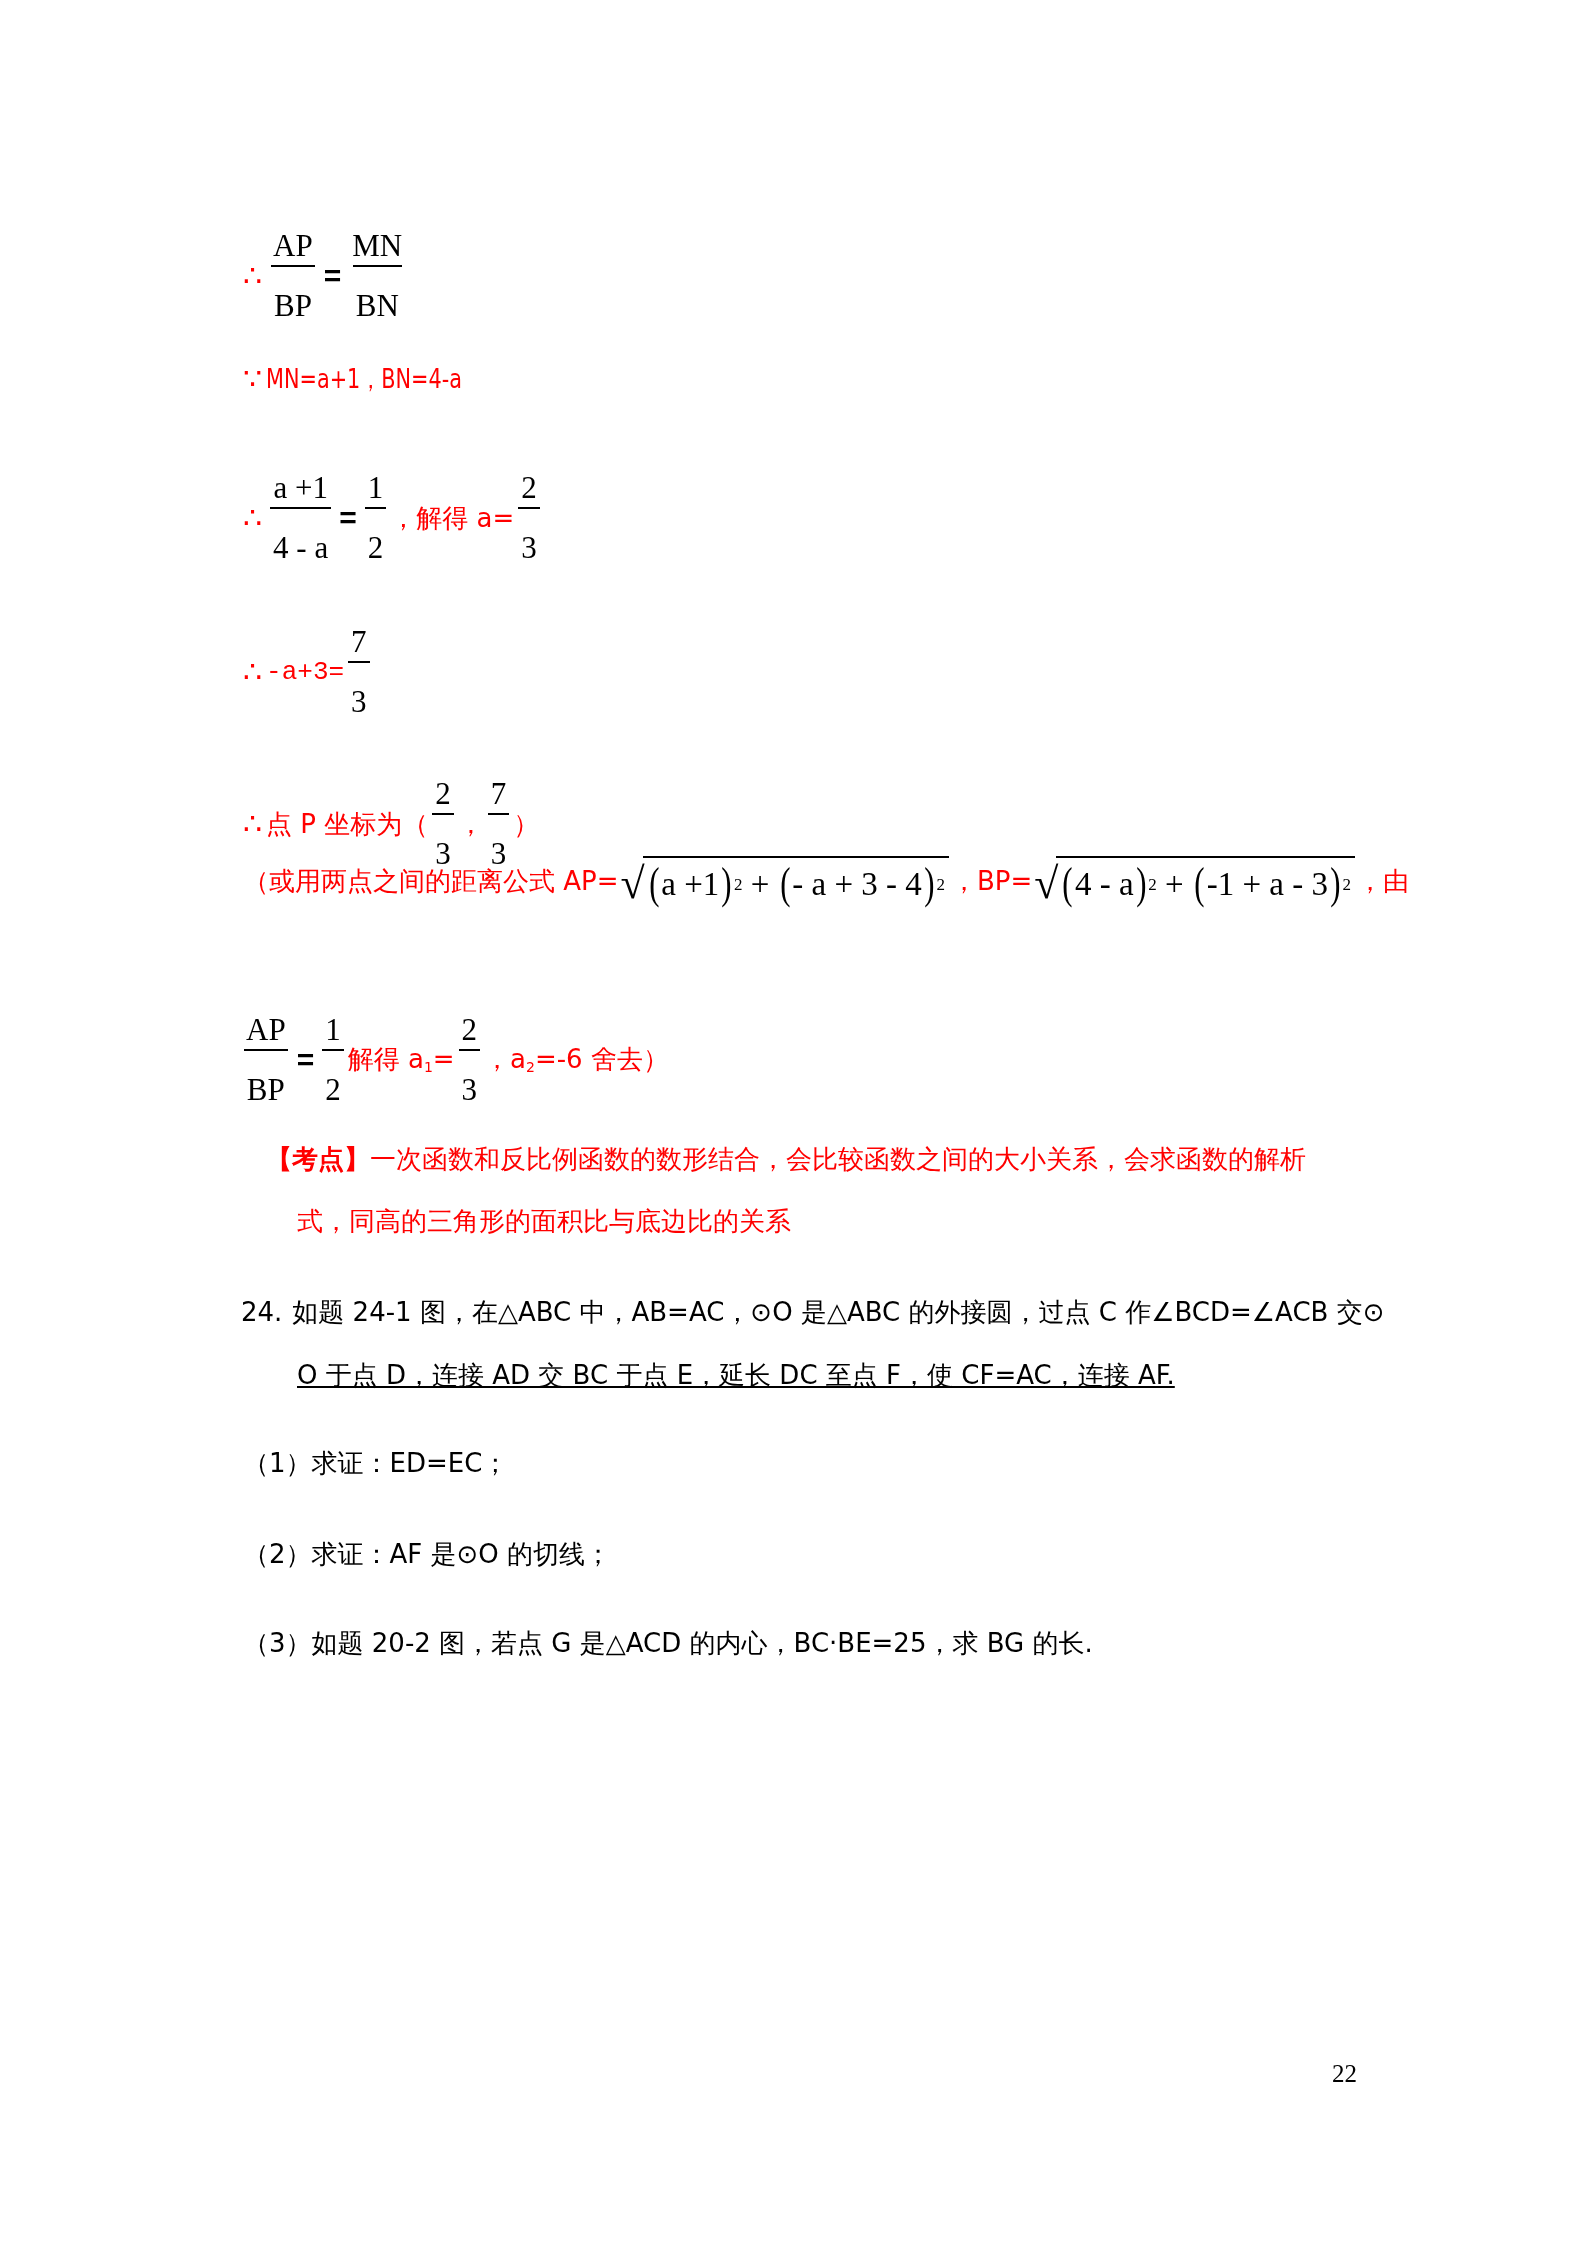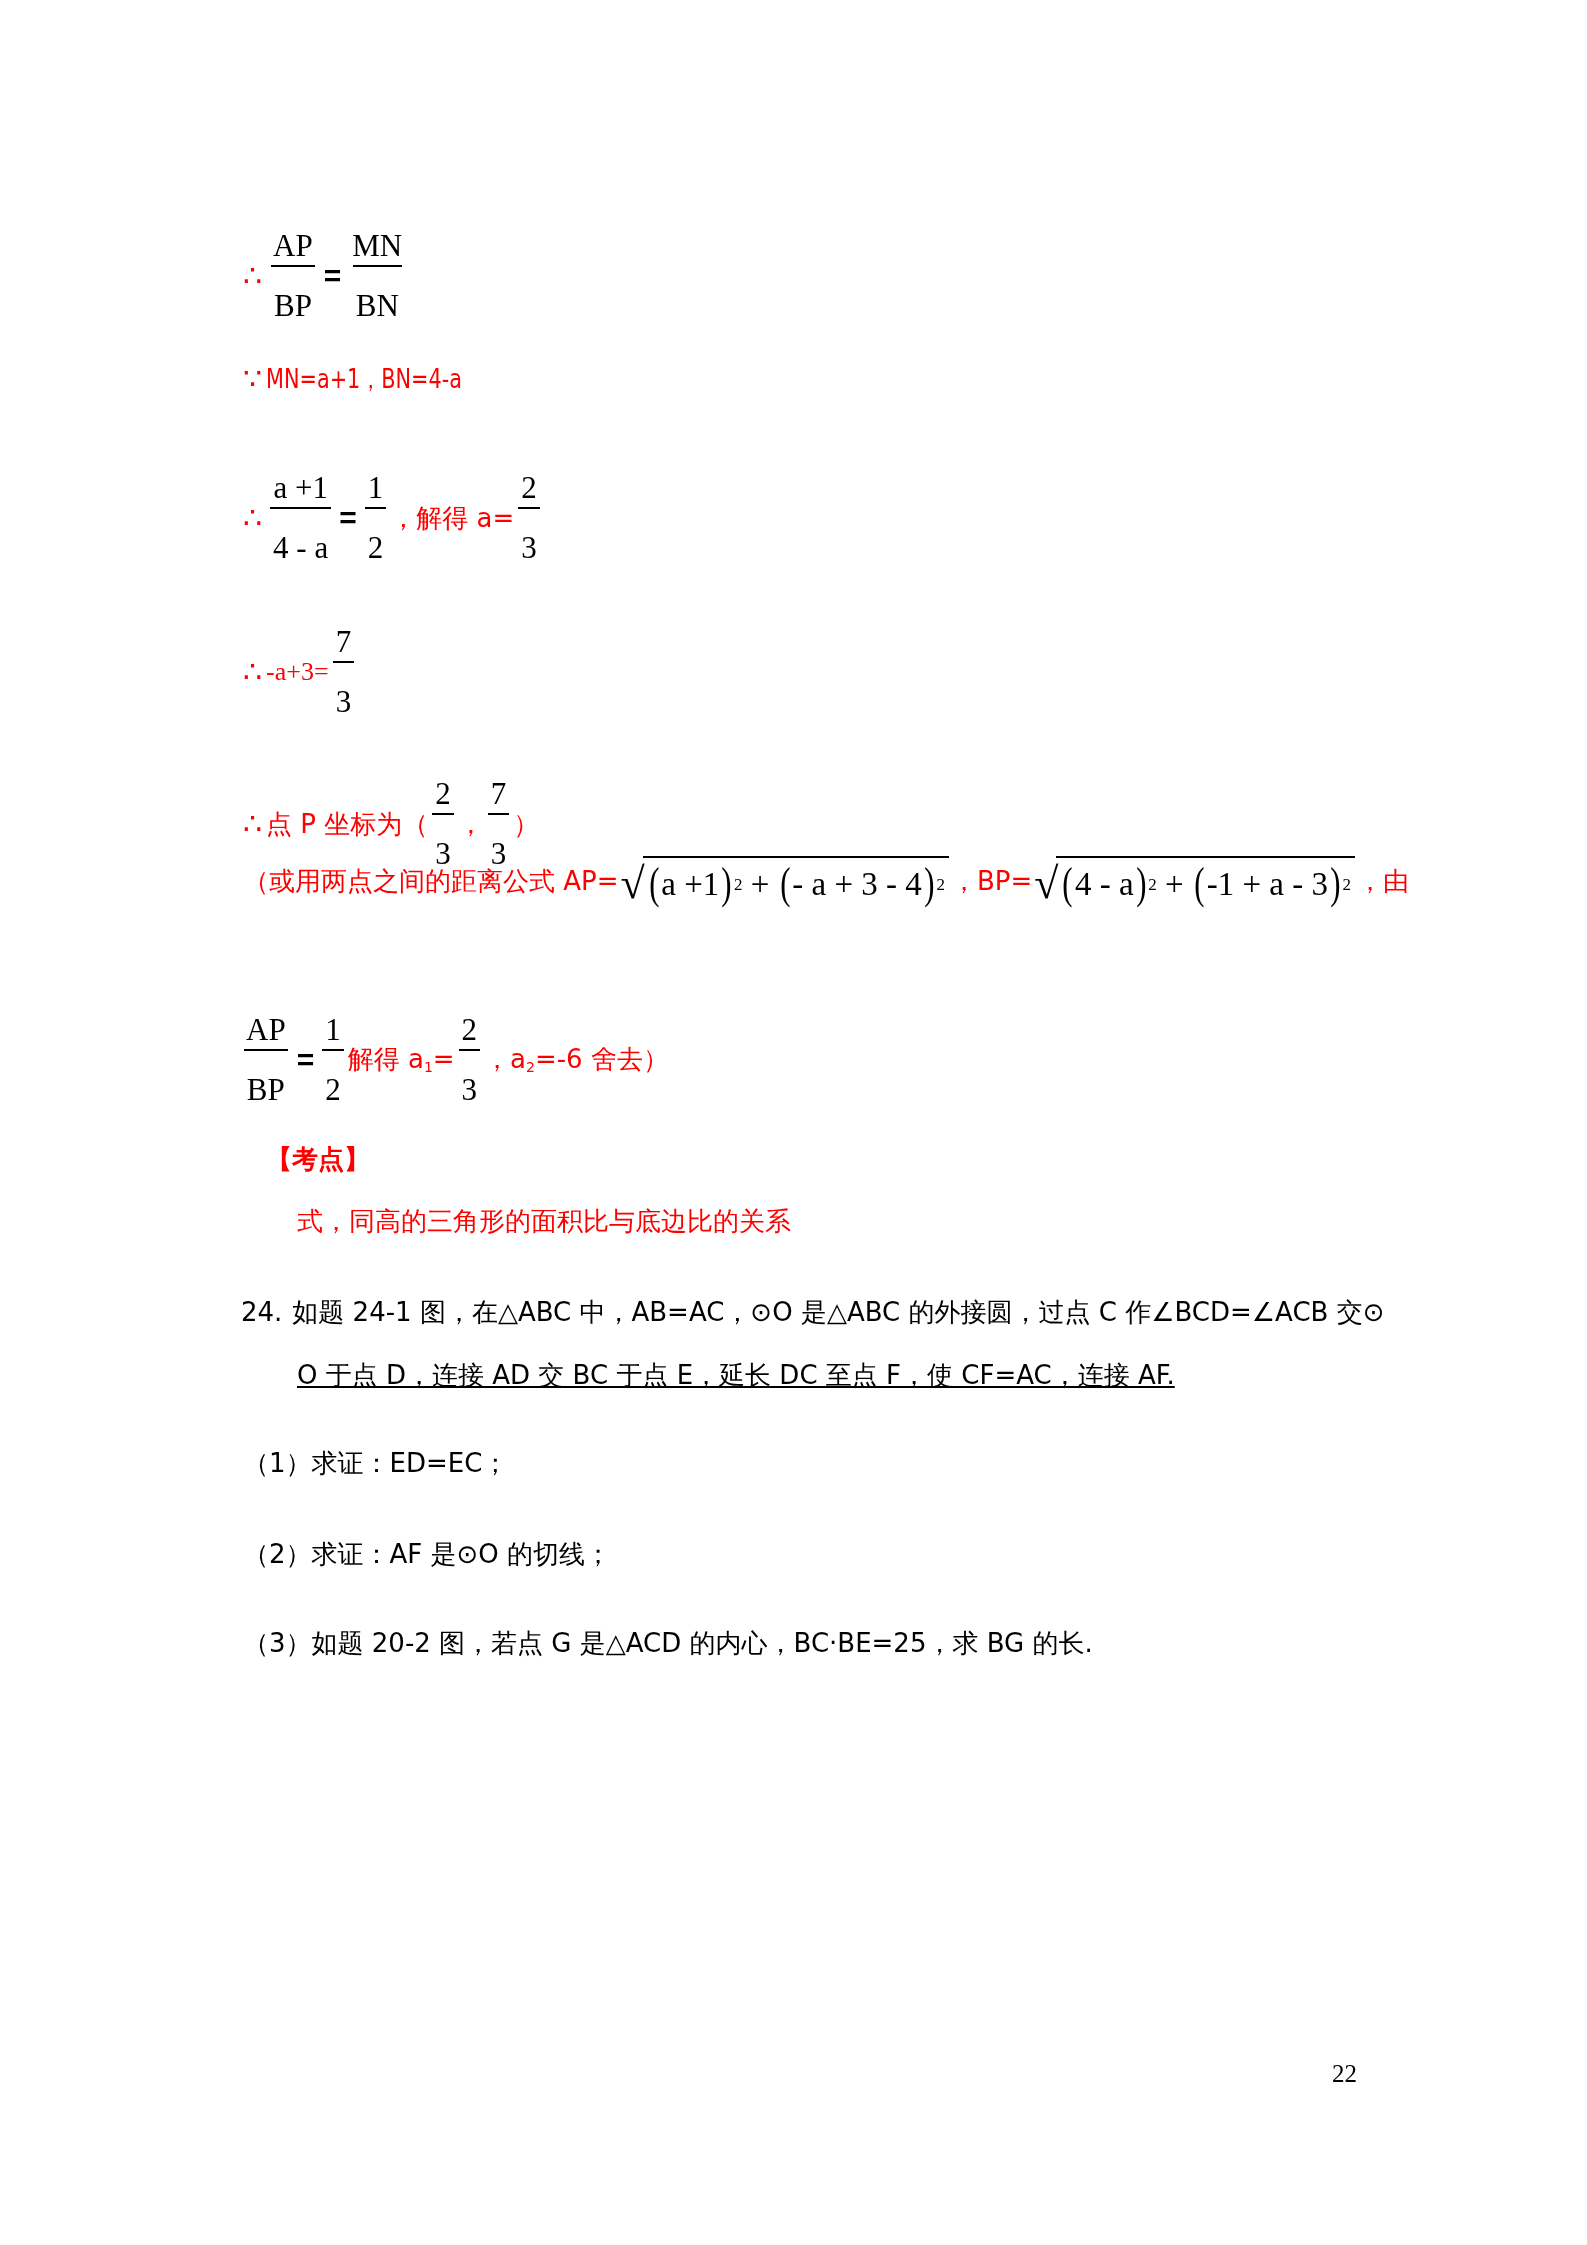--- a/index.html
+++ b/index.html
@@ -59,21 +59,21 @@
   </span>
   <span class="red cjk">，解得 a=</span>
   <span class="frac">
     <span class="num">2</span>
     <span class="den">3</span>
   </span>
 </div>
 
 <div class="line" style="top:614px;">
   <span class="red therefore">∴</span>
-  <span class="red" style="font-family:Liberation Serif, serif;font-size:26px;">-a+3=</span>
+  <span class="red" style="font-family:Liberation Mono, monospace;font-size:26px;">-a+3=</span>
   <span class="frac">
     <span class="num">7</span>
     <span class="den">3</span>
   </span>
 </div>
 
 <div class="line" style="top:766px;">
   <span class="red therefore">∴</span>
   <span class="red cjk">点 P 坐标为（</span>
   <span class="frac">
@@ -123,20 +123,21 @@
   <span class="red cjk"><span>解得 a</span><sub>1</sub><span>=</span></span>
   <span class="frac">
     <span class="num">2</span>
     <span class="den">3</span>
   </span>
   <span class="red cjk"><span>，</span><span>a</span><sub>2</sub><span>=-6 舍去）</span></span>
 </div>
 
 <div class="line red cjk" style="top:1146px;left:254px;margin-left:12px;">
   <span style="font-weight:bold;">【考点】</span>
+  <span>一次函数和反比例函数的数形结合，会比较函数之间的大小关系，会求函数的解析</span>
 </div>
 <div class="line red cjk" style="top:1208px;left:297px;justify-content:flex-end;">
   <span>式，同高的三角形的面积比与底边比的关系</span>
 </div>
 
 <div class="line black cjk" style="top:1299px;left:241px;">
   <span style="margin-right:10px;">24.</span>
   <span>如题 24-1 图，在△ABC 中，AB=AC，⊙O 是△ABC 的外接圆，过点 C 作∠BCD=∠ACB 交⊙</span>
 </div>
 <div class="line black cjk" style="top:1362px;left:297px;text-decoration:underline;">

